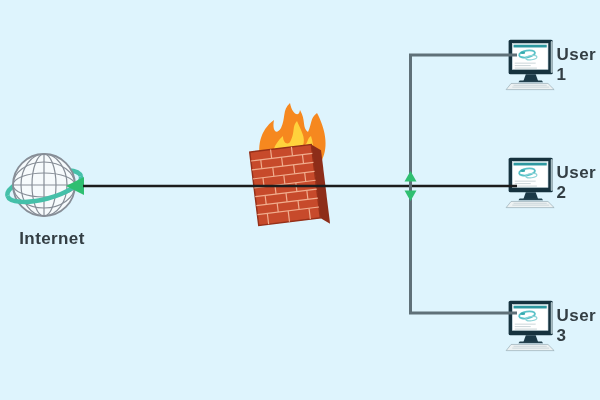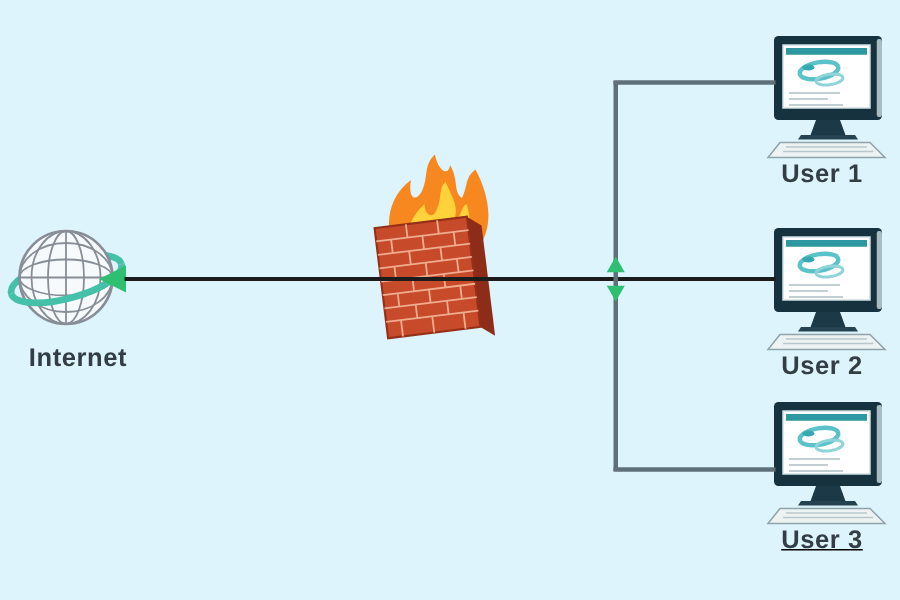--- a/index.html
+++ b/index.html
@@ -17,21 +17,21 @@
     font-size: 17px;
     letter-spacing: 0.4px;
     color: #333e44;
     text-align: center;
   }
   .user-node {
     position: absolute;
     left: 500px;
     width: 96px;
     display: flex;
-    flex-direction: column;
+    flex-direction: row;
     align-items: center;
   }
   .user-node .ulbl {
     font-weight: 700;
     font-size: 17px;
     letter-spacing: 0.4px;
     color: #333e44;
     margin-top: 0px;
   }
   svg { display:block; }
@@ -108,39 +108,39 @@
       <ellipse cx="37" cy="21" rx="4" ry="2" fill="#35a9ae"></ellipse>
       <path d="M24 38 H58 M24 42 H50 M24 46 H60" stroke="#c3ced2" stroke-width="1.4" fill="none"></path>
       <polygon points="42,56 58,56 62,67 38,67" fill="#1b3947"></polygon>
       <polygon points="32,66 68,66 70,69 30,69" fill="#24424f"></polygon>
       <polygon points="18,71 78,71 88,81 10,81" fill="#edf2f3" stroke="#8fa3ab" stroke-width="1"></polygon>
       <path d="M22 74 H76 M20 77 H80" stroke="#b9c7cc" stroke-width="1" fill="none"></path>
     </svg>
     <div class="ulbl">User 1</div>
   </div>
 
-  <div class="user-node node-layer" style="top:152px;">
+  <div class="user-node node-layer" style="top:142px;">
     <svg width="92" height="82" viewBox="0 0 92 82">
       <rect x="14" y="0" width="72" height="56" rx="3" fill="#16323e"></rect>
       <rect x="82.5" y="2" width="3.5" height="52" rx="1.5" fill="#a8bcc2"></rect>
       <rect x="20" y="6" width="58" height="42" fill="#ffffff" stroke="#cfe0e6"></rect>
       <rect x="22" y="8" width="54" height="4.5" fill="#2e98a0"></rect>
       <ellipse cx="44" cy="23" rx="13" ry="5.5" fill="none" stroke="#5ac2c8" stroke-width="3" transform="rotate(-10 44 23)"></ellipse>
       <ellipse cx="51" cy="29" rx="9" ry="3.5" fill="none" stroke="#8ed4d8" stroke-width="2" transform="rotate(-8 51 29)"></ellipse>
       <ellipse cx="37" cy="21" rx="4" ry="2" fill="#35a9ae"></ellipse>
       <path d="M24 38 H58 M24 42 H50 M24 46 H60" stroke="#c3ced2" stroke-width="1.4" fill="none"></path>
       <polygon points="42,56 58,56 62,67 38,67" fill="#1b3947"></polygon>
       <polygon points="32,66 68,66 70,69 30,69" fill="#24424f"></polygon>
       <polygon points="18,71 78,71 88,81 10,81" fill="#edf2f3" stroke="#8fa3ab" stroke-width="1"></polygon>
       <path d="M22 74 H76 M20 77 H80" stroke="#b9c7cc" stroke-width="1" fill="none"></path>
     </svg>
     <div class="ulbl">User 2</div>
   </div>
 
-  <div class="user-node node-layer" style="top:268px;text-decoration:underline;">
+  <div class="user-node node-layer" style="top:285px;">
     <svg width="92" height="82" viewBox="0 0 92 82">
       <rect x="14" y="0" width="72" height="56" rx="3" fill="#16323e"></rect>
       <rect x="82.5" y="2" width="3.5" height="52" rx="1.5" fill="#a8bcc2"></rect>
       <rect x="20" y="6" width="58" height="42" fill="#ffffff" stroke="#cfe0e6"></rect>
       <rect x="22" y="8" width="54" height="4.5" fill="#2e98a0"></rect>
       <ellipse cx="44" cy="23" rx="13" ry="5.5" fill="none" stroke="#5ac2c8" stroke-width="3" transform="rotate(-10 44 23)"></ellipse>
       <ellipse cx="51" cy="29" rx="9" ry="3.5" fill="none" stroke="#8ed4d8" stroke-width="2" transform="rotate(-8 51 29)"></ellipse>
       <ellipse cx="37" cy="21" rx="4" ry="2" fill="#35a9ae"></ellipse>
       <path d="M24 38 H58 M24 42 H50 M24 46 H60" stroke="#c3ced2" stroke-width="1.4" fill="none"></path>
       <polygon points="42,56 58,56 62,67 38,67" fill="#1b3947"></polygon>

